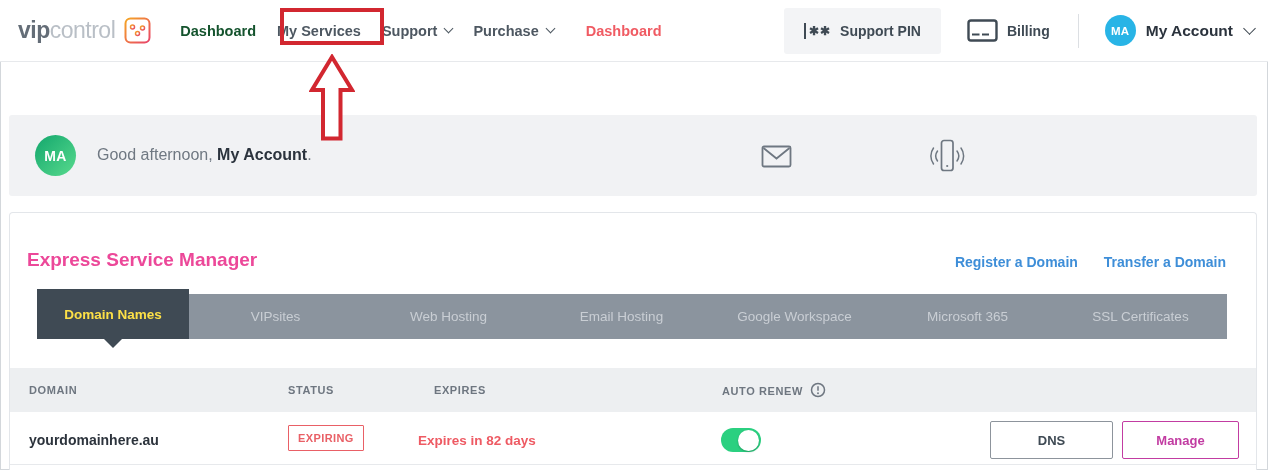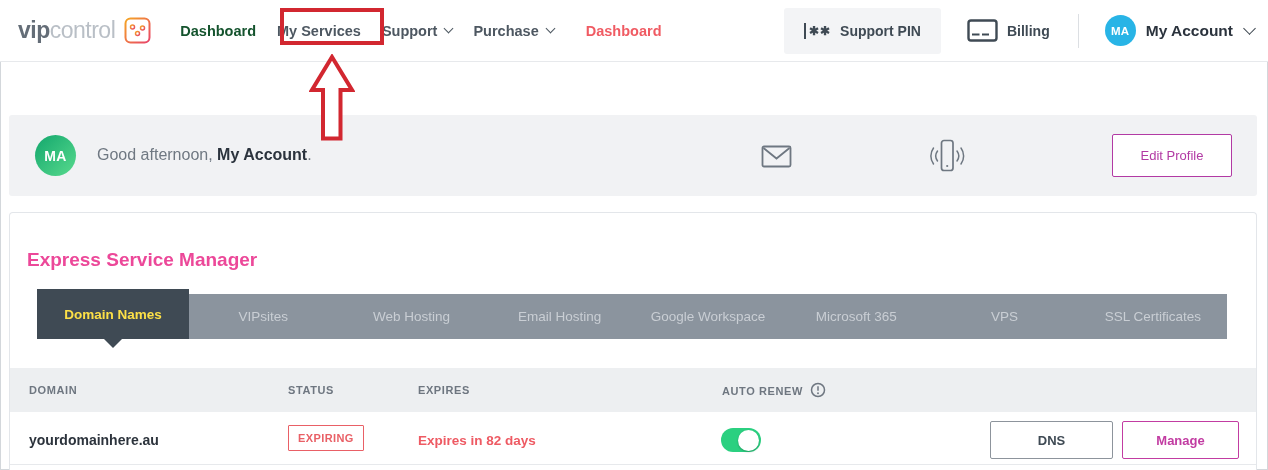--- a/index.html
+++ b/index.html
@@ -111,21 +111,21 @@
     border-top:9px solid #3f4a54;
   }
 
   .thead {
     position:absolute; left:0; top:155px; width:100%; height:44px; background:#edeff1;
   }
   .th {
     position:absolute; top:16px; font-size:11px; font-weight:700; color:#6e7680;
     letter-spacing:0.6px; display:flex; align-items:center; gap:7px;
   }
-  .c1 { left:19px; } .c2 { left:278px; } .c3 { left:408px; } .c4 { left:712px; }
+  .c1 { left:19px; } .c2 { left:278px; } .c3 { left:424px; } .c4 { left:712px; }
   .th .info-ic { margin-top:-2px; cursor:pointer; }
 
   .trow {
     position:absolute; left:0; top:199px; width:100%; height:53px;
     background:#fff; border-bottom:1px solid #e7e9ec;
   }
   .td-domain { position:absolute; left:19px; top:20px; font-size:14px; font-weight:700; color:#2c333c; }
   .badge {
     position:absolute; left:278px; top:13px; padding:6px 9px;
     border:1px solid #e96066; border-radius:1px; background:#fff;
@@ -235,34 +235,36 @@
 
   <svg class="ic-phone" width="42" height="35" viewBox="0 0 42 35">
     <rect x="15.5" y="1.5" width="11.5" height="30" rx="2.5" fill="none" stroke="#6e7781" stroke-width="1.7"></rect>
     <circle cx="21.2" cy="27" r="1.1" fill="#6e7781"></circle>
     <path d="M11.5 12 a8.5 8.5 0 0 0 0 10" fill="none" stroke="#6e7781" stroke-width="1.5" stroke-linecap="round"></path>
     <path d="M7.5 9 a13.5 13.5 0 0 0 0 16" fill="none" stroke="#6e7781" stroke-width="1.5" stroke-linecap="round"></path>
     <path d="M31 12 a8.5 8.5 0 0 1 0 10" fill="none" stroke="#6e7781" stroke-width="1.5" stroke-linecap="round"></path>
     <path d="M35 9 a13.5 13.5 0 0 1 0 16" fill="none" stroke="#6e7781" stroke-width="1.5" stroke-linecap="round"></path>
   </svg>
 
-  <button class="edit-btn">Edit Profile</button>
 </section>
 
 <section class="panel">
   <h2 class="panel-title">Express Service Manager</h2>
+  <div class="domain-links">
+    <a>Register a Domain</a>
+    <a>Transfer a Domain</a>
+  </div>
 
   <div class="tabs">
     <div class="tab active">Domain Names</div>
     <div class="tab">VIPsites</div>
     <div class="tab">Web Hosting</div>
     <div class="tab">Email Hosting</div>
     <div class="tab">Google Workspace</div>
     <div class="tab">Microsoft 365</div>
-    <div class="tab">VPS</div>
     <div class="tab">SSL Certificates</div>
   </div>
 
   <div class="thead">
     <span class="th c1">DOMAIN</span>
     <span class="th c2">STATUS</span>
     <span class="th c3">EXPIRES</span>
     <span class="th c4">
       <span>AUTO RENEW</span>
       <svg class="info-ic" width="16" height="16" viewBox="0 0 16 16">

